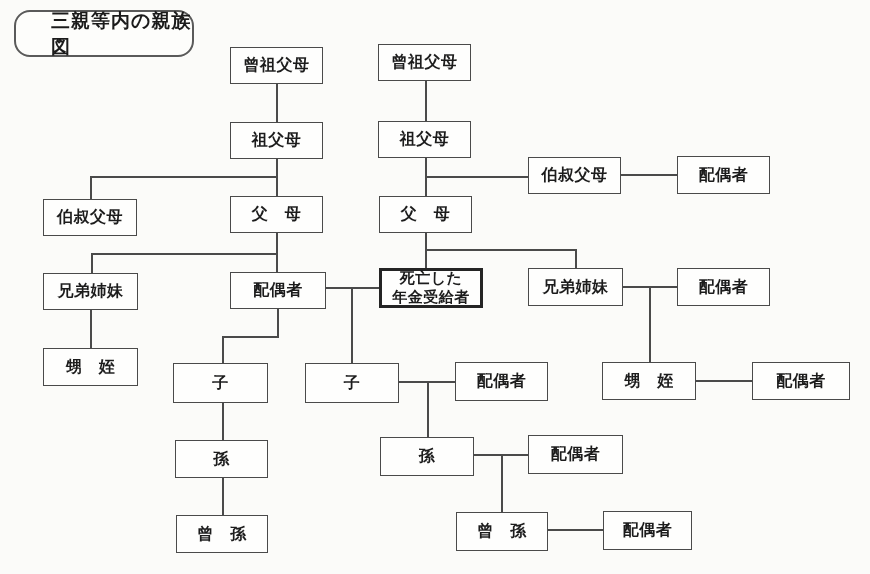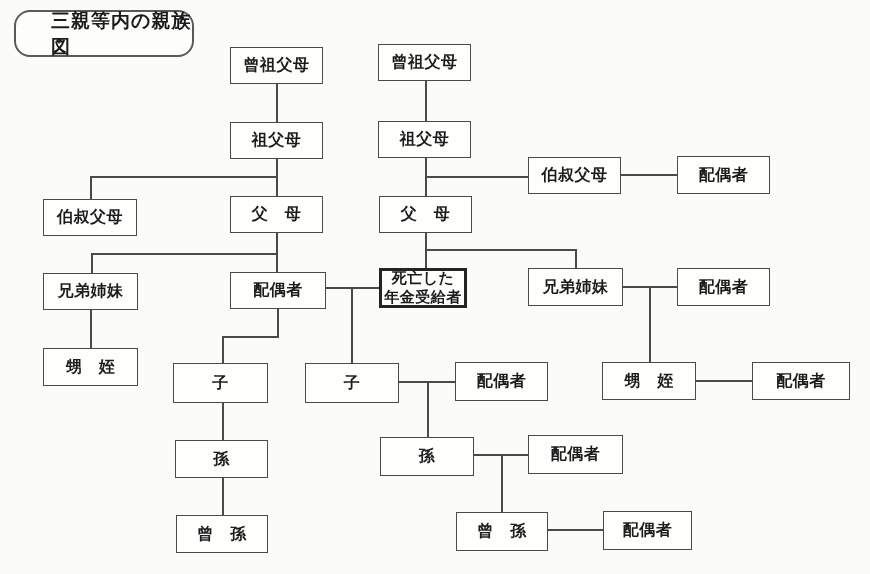--- a/index.html
+++ b/index.html
@@ -102,21 +102,21 @@
       <div class="node" style="left: 378px; top: 44px; width: 93px; height: 37px;">曾祖父母</div>
       <div class="node" style="left: 230px; top: 122px; width: 93px; height: 37px;">祖父母</div>
       <div class="node" style="left: 378px; top: 121px; width: 93px; height: 37px;">祖父母</div>
       <div class="node" style="left: 43px; top: 199px; width: 94px; height: 37px;">伯叔父母</div>
       <div class="node" style="left: 230px; top: 196px; width: 93px; height: 37px;">父　母</div>
       <div class="node" style="left: 379px; top: 196px; width: 93px; height: 37px;">父　母</div>
       <div class="node" style="left: 528px; top: 157px; width: 93px; height: 37px;">伯叔父母</div>
       <div class="node" style="left: 677px; top: 156px; width: 93px; height: 38px;">配偶者</div>
       <div class="node" style="left: 43px; top: 273px; width: 95px; height: 37px;">兄弟姉妹</div>
       <div class="node" style="left: 230px; top: 272px; width: 96px; height: 37px;">配偶者</div>
-      <div class="node emphasis" style="left: 379px; top: 268px; width: 88px; height: 40px;">死亡した
+      <div class="node emphasis" style="left: 379px; top: 268px; width: 104px; height: 40px;">死亡した
 年金受給者</div>
       <div class="node" style="left: 528px; top: 268px; width: 95px; height: 38px;">兄弟姉妹</div>
       <div class="node" style="left: 677px; top: 268px; width: 93px; height: 38px;">配偶者</div>
       <div class="node" style="left: 43px; top: 348px; width: 95px; height: 38px;">甥　姪</div>
       <div class="node" style="left: 173px; top: 363px; width: 95px; height: 40px;">子</div>
       <div class="node" style="left: 305px; top: 363px; width: 94px; height: 40px;">子</div>
       <div class="node" style="left: 455px; top: 362px; width: 93px; height: 39px;">配偶者</div>
       <div class="node" style="left: 602px; top: 362px; width: 94px; height: 38px;">甥　姪</div>
       <div class="node" style="left: 752px; top: 362px; width: 98px; height: 38px;">配偶者</div>
       <div class="node" style="left: 175px; top: 440px; width: 93px; height: 38px;">孫</div>

